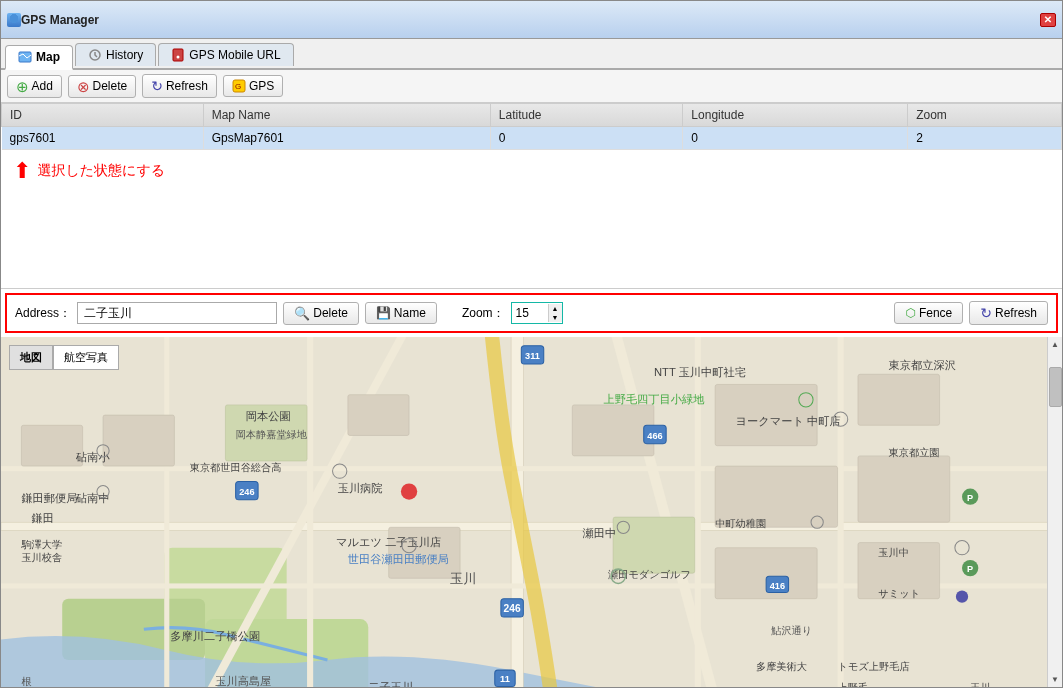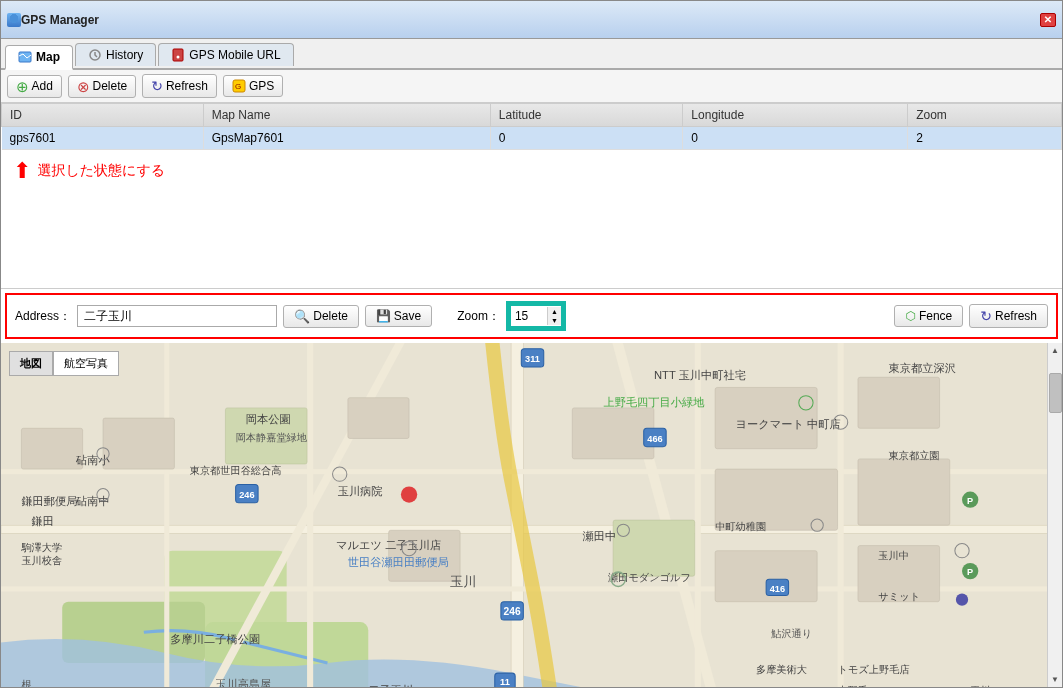--- a/index.html
+++ b/index.html
@@ -23,21 +23,21 @@
     thead th { padding: 4px 8px; text-align: left; border: 1px solid #ccc; font-weight: normal; font-size: 12px; color: #333; }
     tbody tr { border-bottom: 1px solid #ddd; }
     tbody tr.selected { background: #cce0f5; }
     tbody td { padding: 4px 8px; border-right: 1px solid #ddd; font-size: 12px; }
 
     .annotation { color: red; font-size: 13px; padding: 8px 12px; display: flex; align-items: center; gap: 6px; }
 
     .controls-bar { display: flex; align-items: center; gap: 6px; padding: 6px 8px; border: 2px solid red; margin: 4px; background: #fff; flex-shrink: 0; }
     .address-input { border: 1px solid #aaa; padding: 3px 6px; font-size: 12px; width: 200px; background: #fff; }
     .ctrl-btn { display: flex; align-items: center; gap: 3px; padding: 3px 10px; border: 1px solid #b0b0b0; border-radius: 3px; background: linear-gradient(to bottom, #fff, #e8e8e8); cursor: pointer; font-size: 12px; }
-    .zoom-input-wrap { display: flex; align-items: center; border: 5px solid #14b8a6; background: #fff; }
+    .zoom-input-wrap { display: flex; align-items: center; border: 1px solid #14b8a6; background: #fff; }
     .zoom-input { border: none; padding: 3px 4px; font-size: 12px; width: 36px; outline: none; }
     .zoom-spinners { display: flex; flex-direction: column; border-left: 1px solid #ccc; }
     .zoom-up, .zoom-down { font-size: 7px; padding: 1px 3px; cursor: pointer; border: none; background: #f0f0f0; line-height: 1; }
     .fence-btn { display: flex; align-items: center; gap: 3px; padding: 3px 10px; border: 1px solid #b0b0b0; border-radius: 3px; background: linear-gradient(to bottom, #fff, #e8e8e8); cursor: pointer; font-size: 12px; margin-left: auto; }
     .refresh-btn { display: flex; align-items: center; gap: 3px; padding: 3px 10px; border: 1px solid #b0b0b0; border-radius: 3px; background: linear-gradient(to bottom, #fff, #e8e8e8); cursor: pointer; font-size: 12px; }
 
     .map-area { flex: 1; position: relative; overflow: hidden; background: #e8e0d0; }
     .map-overlay-btns { position: absolute; top: 8px; left: 8px; display: flex; gap: 0; z-index: 10; }
     .map-type-btn { padding: 4px 10px; border: 1px solid #aaa; background: #fff; cursor: pointer; font-size: 11px; }
     .map-type-btn.active { background: #e0e0e0; font-weight: bold; }
@@ -140,21 +140,21 @@
 
   <div class="controls-bar">
     <span>Address：</span>
     <input type="text" class="address-input" value="二子玉川" style="">
     <button class="ctrl-btn">
       <span style="font-size:13px;">🔍</span>
       <span>Delete</span>
     </button>
     <button class="ctrl-btn">
       <span style="font-size:12px;">💾</span>
-      <span>Save</span>
+      <span>Name</span>
     </button>
     <span style="margin-left:19px;">Zoom：</span>
     <div class="zoom-input-wrap">
       <input type="text" class="zoom-input" value="15" style="">
       <div class="zoom-spinners">
         <button class="zoom-up">▲</button>
         <button class="zoom-down">▼</button>
       </div>
     </div>
     <button class="fence-btn">

